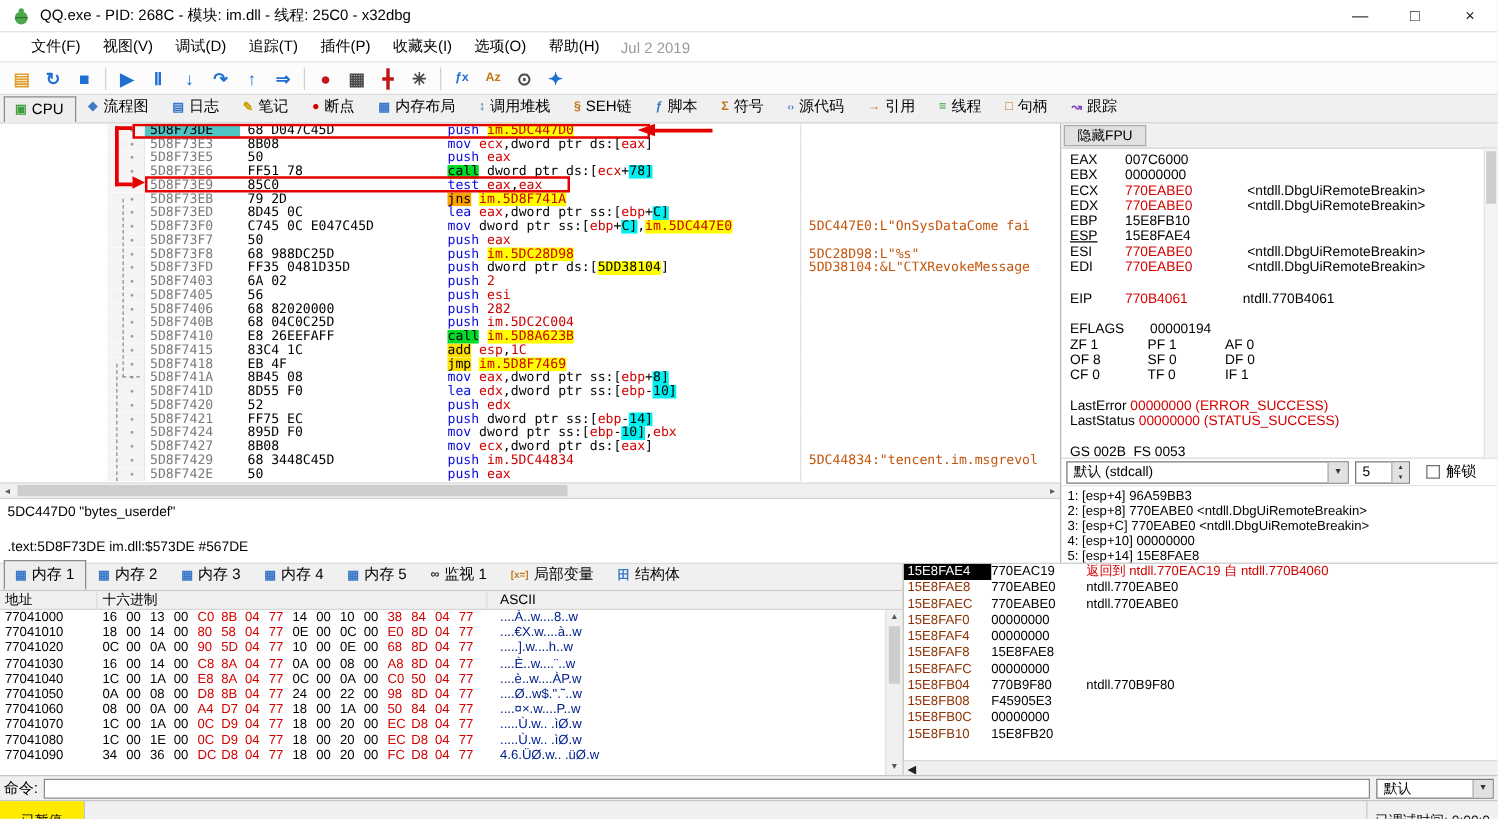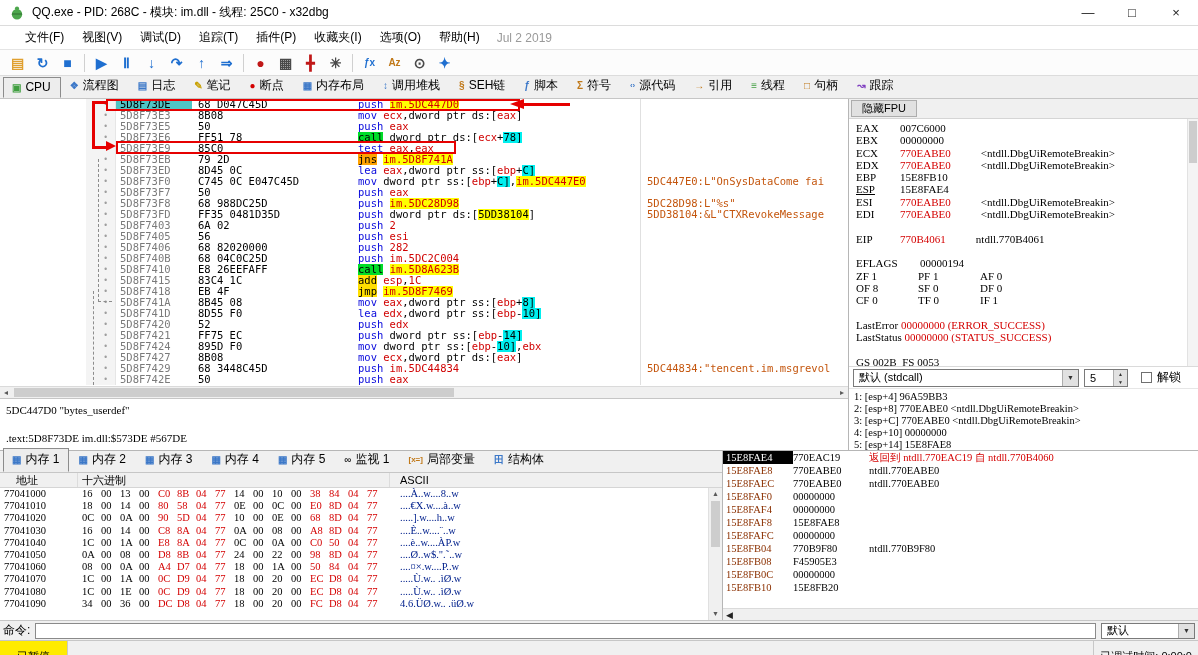--- a/index.html
+++ b/index.html
@@ -1,17 +1,17 @@
 <!DOCTYPE html>
 <html><head>
 <meta charset="utf-8">
 <style>
 *{box-sizing:border-box;margin:0;padding:0}
 body{width:1198px;height:655px;overflow:hidden;background:#F0F0F0;font-family:"Liberation Sans",sans-serif;font-size:12px;color:#000;position:relative}
-.mono{font-family:Liberation Serif, serif}
+.mono{font-family:Liberation Sans, sans-serif}
 
 #titlebar{height:26px;background:#FFF;display:flex;align-items:center;border-bottom:1px solid #DCDCDC}
 #app-icon{width:16px;height:16px;margin:0 7px 0 9px}
 #title-text{font-size:12px}
 #win-controls{margin-left:auto;display:flex;height:100%}
 .wc{width:44px;display:flex;align-items:center;justify-content:center;font-size:13px;color:#222}
 
 #menubar{height:24px;background:#FFF;display:flex;align-items:center;border-bottom:1px solid #E4E4E4;padding-left:16px}
 .mi{padding:3px 9px}
 #menu-date{color:#9A9A9A;margin-left:8px}
@@ -61,38 +61,38 @@
 
 #right{width:350px;border-left:1px solid #B6B6B6;background:#FFF;display:flex;flex-direction:column;position:relative}
 #reg-header{height:20px;background:#F0F0F0;border-bottom:1px solid #D5D5D5;display:flex;align-items:center;padding-left:2px}
 .fpu-btn{border:1px solid #ADADAD;background:#E1E1E1;font-size:11px;padding:0 10px;height:17px;font-family:"Liberation Sans",sans-serif}
 #reg-list{height:247px;padding:3px 0 0 7px;font-size:11px;overflow:hidden}
 .rline{height:12.3px;line-height:12.3px;white-space:pre}
 .rname{display:inline-block;width:44px}
 .rname.wide{width:64px}
 .rname.und{text-decoration:underline}
 .rv.red{color:#D40000}
-.rext{margin-left:30px}
+.rext{margin-left:44px}
 .fl{display:inline-block;width:62px}
 #reg-scroll{position:absolute;right:0;top:20px;width:11px;height:247px;background:#F4F4F4;border-left:1px solid #E2E2E2}
 .vthumb{margin:2px 1px;height:42px;background:#CDCDCD}
 #conv-row{height:22px;display:flex;align-items:center;gap:5px;padding:0 4px;border-top:1px solid #DADADA}
 .combo{height:18px;border:1px solid #7A7A7A;background:#FFF;display:flex;align-items:center;font-size:11px;padding-left:5px}
 .combo .arr{margin-left:auto;width:16px;height:100%;background:#E1E1E1;border-left:1px solid #ADADAD;display:flex;align-items:center;justify-content:center;font-size:7px;color:#333}
 #conv-combo{width:226px}
 .spin{width:44px;height:18px;border:1px solid #7A7A7A;background:#FFF;display:flex;align-items:center;font-size:11px;padding-left:5px}
 .spinarrows{margin-left:auto;display:flex;flex-direction:column;width:14px;height:100%;border-left:1px solid #ADADAD;background:#E1E1E1;font-size:5px;text-align:center;justify-content:space-around;color:#333}
 .chk{width:11px;height:11px;border:1px solid #707070;background:#FFF;margin-left:8px}
 #args{flex:1;padding:2px 0 0 5px;font-size:10.5px;border-top:1px solid #E6E6E6;overflow:hidden}
 .argline{height:12px;line-height:12px;white-space:pre}
 
 #bottom{display:flex;height:170px;border-top:1px solid #B6B6B6}
 #bleft{width:722px;display:flex;flex-direction:column;background:#FFF}
 #dumphead{height:15px;background:#F0F0F0;border-bottom:1px solid #D5D5D5;display:flex;font-size:11px;line-height:14px}
-.dh1{width:78px;padding-left:16px;border-right:1px solid #DCDCDC}
+.dh1{width:78px;padding-left:4px;border-right:1px solid #DCDCDC}
 .dh2{width:312px;padding-left:4px;border-right:1px solid #DCDCDC}
 .dh3{flex:1;padding-left:10px}
 #dumpbody{position:relative;flex:1;font-size:10.5px;overflow:hidden}
 .mrow{display:flex;height:12.2px;line-height:12.2px;white-space:pre}
 .maddr{width:78px;padding-left:4px;flex:none}
 .mhex{width:312px;flex:none;display:flex;padding-left:4px}
 .hb{width:19px;flex:none}
 .hb.red{color:#D40000}
 .masc{padding-left:10px;color:#00208C;flex:none}
 #dump-vscroll{position:absolute;right:0;top:0;bottom:0;width:14px;background:#F0F0F0;border-left:1px solid #E0E0E0;font-size:7px;color:#5A5A5A;text-align:center}

